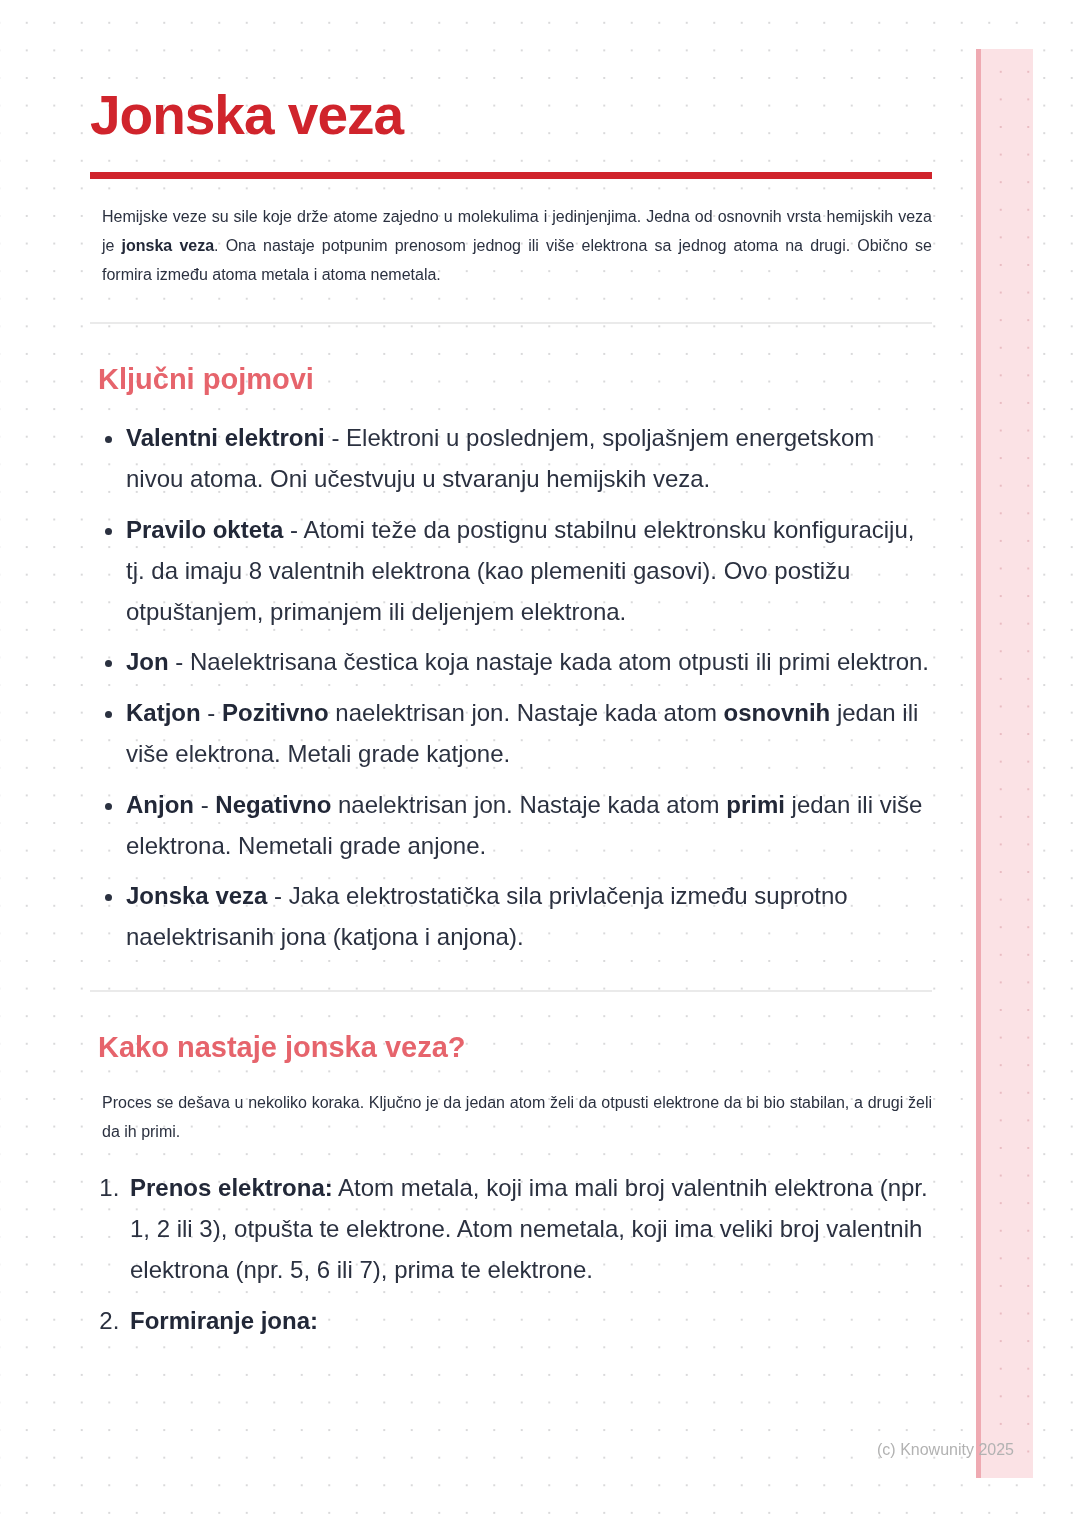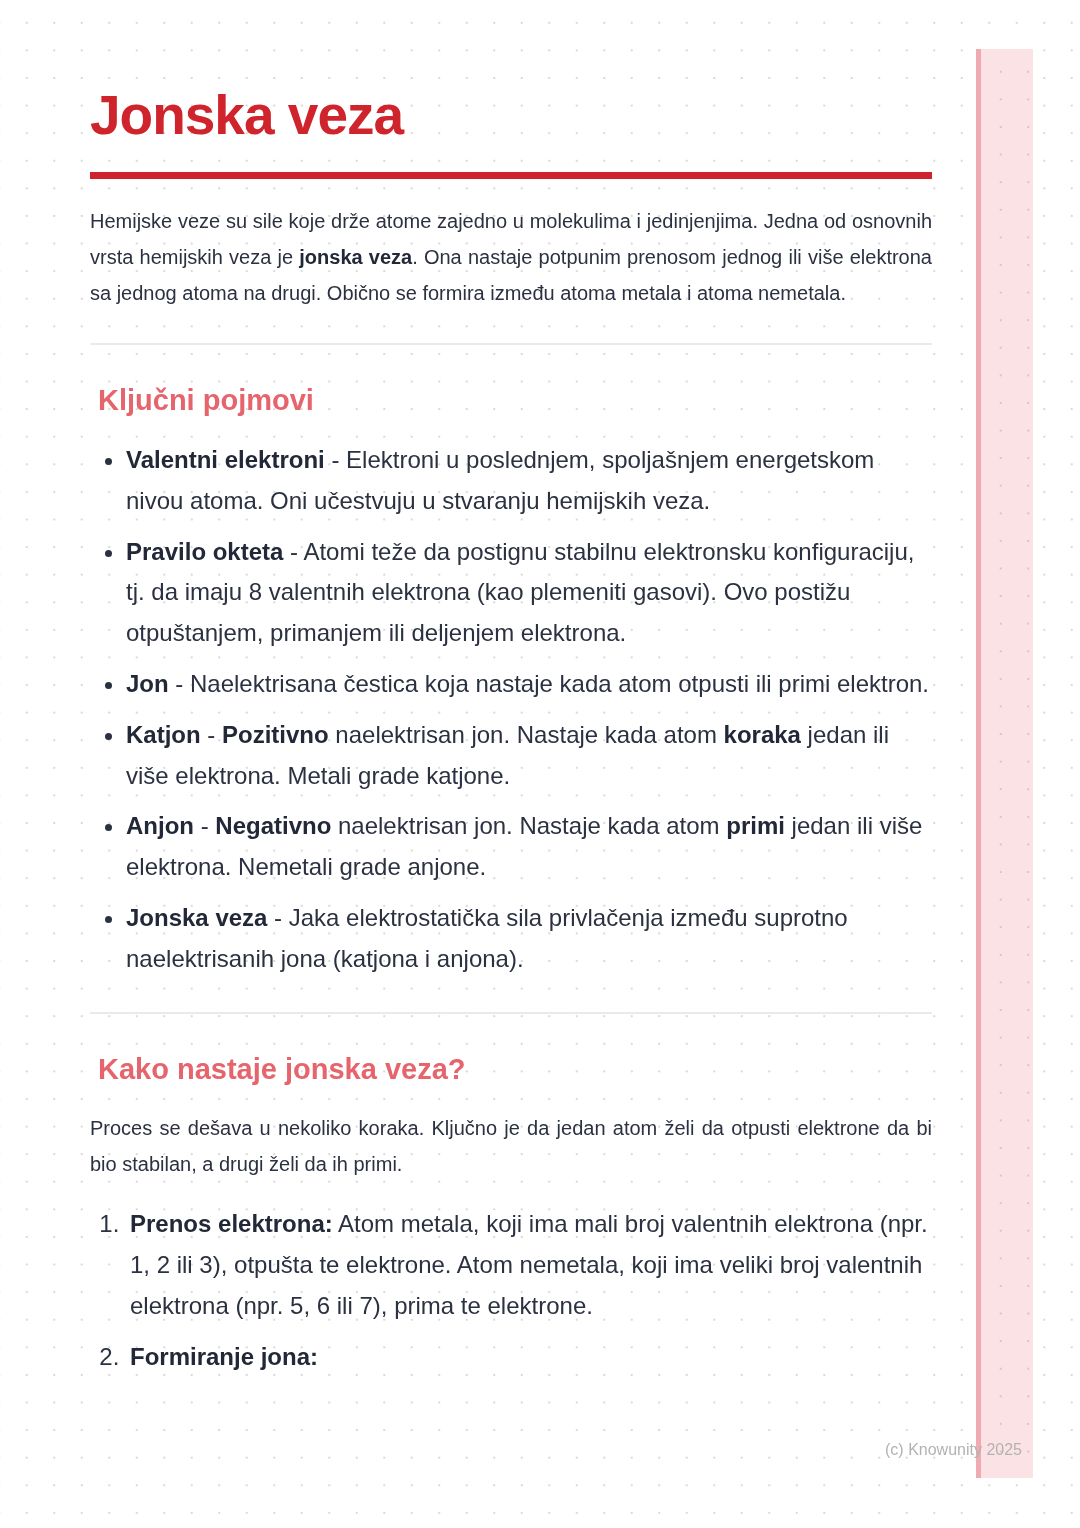--- a/index.html
+++ b/index.html
@@ -54,22 +54,22 @@
   .sec-heading {
     margin: 0;
     font-size: 29px;
     line-height: 1.2;
     font-weight: 700;
     color: #e6646c;
   }
   .sec-heading.first { margin-top: 47px; }
   .sec-heading.later { margin-top: 38px; margin-left: 8px; }
   .para {
-    margin: 24px 0 0 0;
-    font-size: 20px;
+    margin: 24px 0 0 12px;
+    font-size: 16px;
     line-height: 1.8;
     text-align: justify;
     color: #2b3140;
   }
   .divider {
     border: none;
     border-top: 2px solid #eaeaea;
     margin: 32px 0 0 0;
   }
   ul.term-list, ol.step-list {
@@ -83,21 +83,21 @@
   ol.step-list > li { padding-left: 4px; }
   ul.sub-list {
     margin: 2px 0 0 0;
     padding: 0 0 0 30px;
     list-style: disc;
   }
   .b { font-weight: 700; color: #222838; }
   .footer-mark {
     position: absolute;
     top: 1441px;
-    right: 58px;
+    right: 66px;
     font-size: 16px;
     color: #b2b2b2;
     z-index: 3;
     white-space: nowrap;
   }
 </style>
 </head>
 <body>
 
 <div class="page">
@@ -111,21 +111,21 @@
 
     <p class="para"><span>Hemijske veze su sile koje drže atome zajedno u molekulima i jedinjenjima. Jedna od osnovnih vrsta hemijskih veza je </span><span class="b">jonska veza</span><span>. Ona nastaje potpunim prenosom jednog ili više elektrona sa jednog atoma na drugi. Obično se formira između atoma metala i atoma nemetala.</span></p>
 
     <hr class="divider">
 
     <h2 class="sec-heading later">Ključni pojmovi</h2>
     <ul class="term-list">
       <li><span class="b">Valentni elektroni</span><span> - Elektroni u poslednjem, spoljašnjem energetskom nivou atoma. Oni učestvuju u stvaranju hemijskih veza.</span></li>
       <li><span class="b">Pravilo okteta</span><span> - Atomi teže da postignu stabilnu elektronsku konfiguraciju, tj. da imaju 8 valentnih elektrona (kao plemeniti gasovi). Ovo postižu otpuštanjem, primanjem ili deljenjem elektrona.</span></li>
       <li><span class="b">Jon</span><span> - Naelektrisana čestica koja nastaje kada atom otpusti ili primi elektron.</span></li>
-      <li><span class="b">Katjon</span><span> - </span><span class="b">Pozitivno</span><span> naelektrisan jon. Nastaje kada atom </span><span class="b">koraka</span><span> jedan ili više elektrona. Metali grade katjone.</span></li>
+      <li><span class="b">Katjon</span><span> - </span><span class="b">Pozitivno</span><span> naelektrisan jon. Nastaje kada atom </span><span class="b">osnovnih</span><span> jedan ili više elektrona. Metali grade katjone.</span></li>
       <li><span class="b">Anjon</span><span> - </span><span class="b">Negativno</span><span> naelektrisan jon. Nastaje kada atom </span><span class="b">primi</span><span> jedan ili više elektrona. Nemetali grade anjone.</span></li>
       <li><span class="b">Jonska veza</span><span> - Jaka elektrostatička sila privlačenja između suprotno naelektrisanih jona (katjona i anjona).</span></li>
     </ul>
 
     <hr class="divider">
 
     <h2 class="sec-heading later">Kako nastaje jonska veza?</h2>
     <p class="para"><span>Proces se dešava u nekoliko koraka. Ključno je da jedan atom želi da otpusti elektrone da bi bio stabilan, a drugi želi da ih primi.</span></p>
 
     <ol class="step-list">

